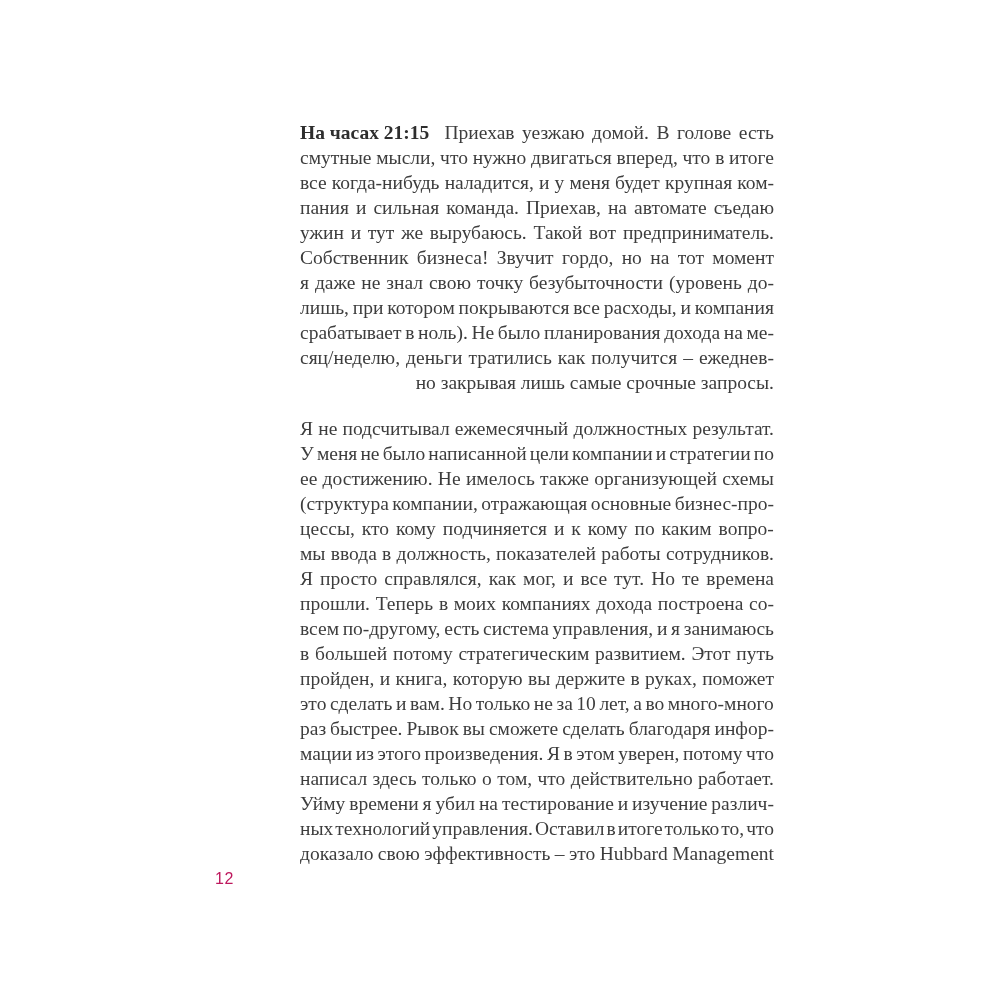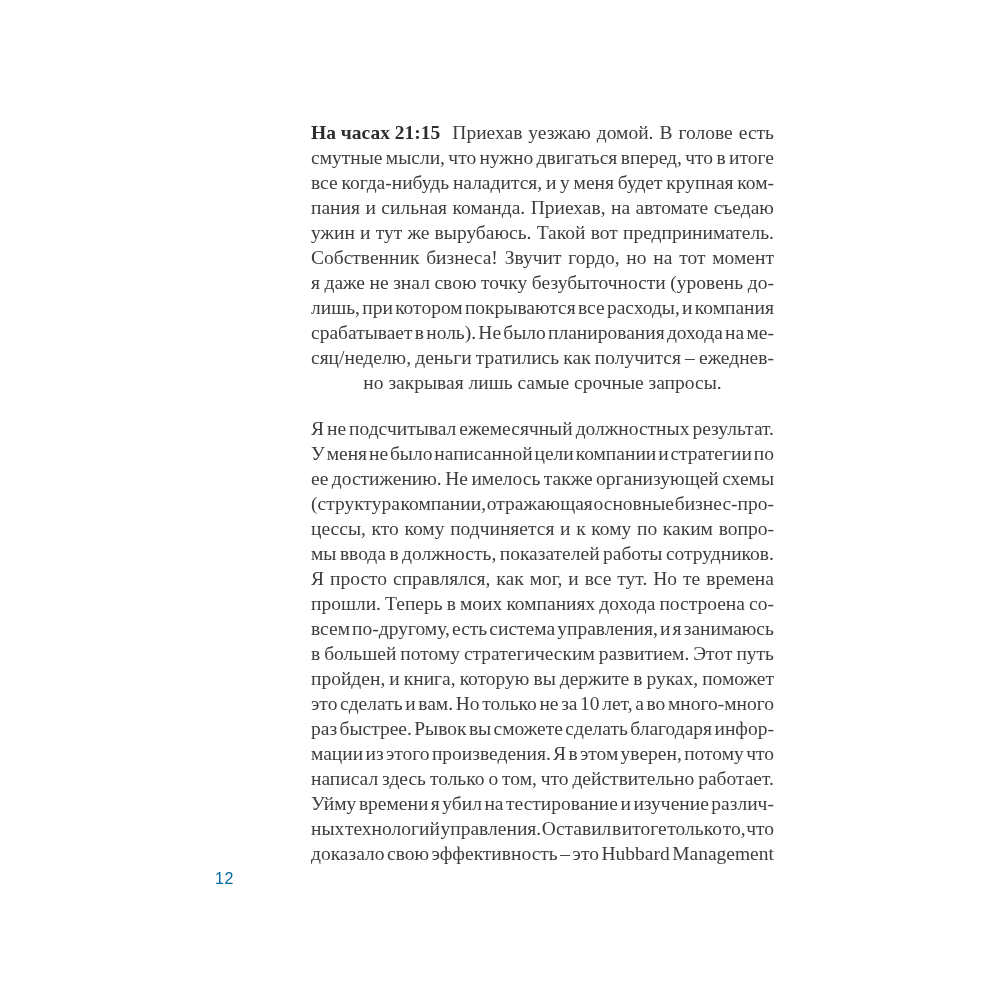--- a/index.html
+++ b/index.html
@@ -13,45 +13,45 @@
     overflow: hidden;
   }
   .text-column {
     position: absolute;
     left: 296px;
     top: 120px;
     width: 478px;
     font-size: 19.5px;
     line-height: 25px;
   }
-  .para { margin: 0 0 0 15px; }
+  .para { margin: 0 0 0 4px; }
   .para + .para { margin-top: 21px; }
   .line {
     display: flex;
     justify-content: space-between;
     white-space: nowrap;
   }
   .line span { flex: 0 0 auto; }
   .line.last {
     display: block;
     white-space: normal;
-    text-align: center;
+    text-align: right;
   }
   .lead {
     font-weight: 700;
     color: #2e2e2e;
   }
   .lead-gap { flex: 0 0 18px; }
   .page-number {
     position: absolute;
     left: 215px;
     top: 870px;
     font-family: "Liberation Sans", "DejaVu Sans", sans-serif;
     font-size: 16px;
-    color: #0369a1;
+    color: #be185d;
     letter-spacing: 0.5px;
   }
 </style>
 </head>
 <body>
 
 <div class="book-page">
 
   <div class="page-number">12</div>
 

